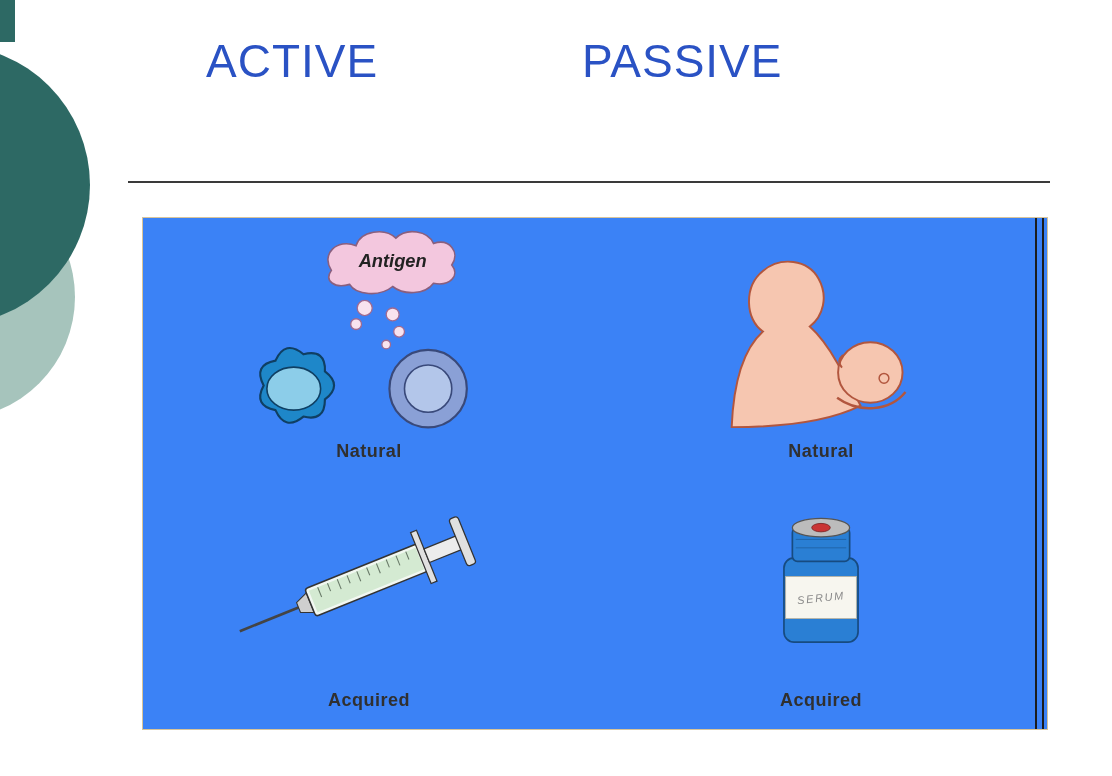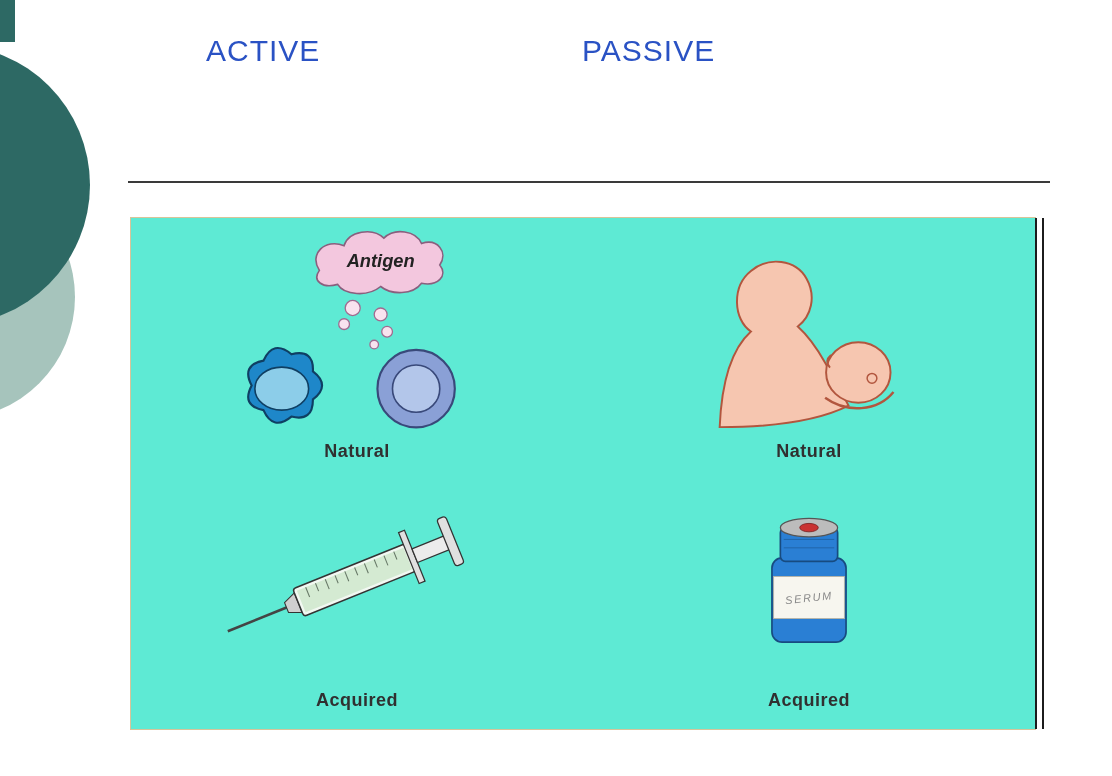--- a/index.html
+++ b/index.html
@@ -7,29 +7,29 @@
   body{
     width:1112px;height:776px;position:relative;overflow:hidden;
     background:#ffffff;font-family:"Liberation Sans",sans-serif;
   }
   
   .decor-bar{position:absolute;left:0;top:0;width:15px;height:42px;background:#2d6964;z-index:3;}
   .circle{position:absolute;border-radius:50%;}
   .circle.light{left:-169px;top:175px;width:244px;height:244px;background:#a6c4bc;z-index:1;}
   .circle.dark{left:-190px;top:45px;width:280px;height:280px;background:#2d6964;z-index:2;}
   
-  .title{position:absolute;top:34px;font-size:30px;color:#2a52c4;letter-spacing:1px;z-index:4;}
+  .title{position:absolute;top:34px;font-size:46px;color:#2a52c4;letter-spacing:1px;z-index:4;}
   #title-active{left:206px;}
   #title-passive{left:582px;}
   
   .divider{position:absolute;left:128px;top:181px;width:922px;height:0;border-top:2px solid #3a3a3a;}
   
   .panel{
-    position:absolute;left:130px;top:217px;width:906px;height:513px;
-    background:#5eead4;border:1px solid #d8c49a;
+    position:absolute;left:142px;top:217px;width:906px;height:513px;
+    background:#3b82f6;border:1px solid #d8c49a;
     display:grid;grid-template-columns:1fr 1fr;grid-template-rows:250px 1fr;z-index:2;
   }
   .edge-lines{
     position:absolute;left:1035px;top:218px;width:9px;height:511px;
     border-left:2px solid #1c1c1c;border-right:2px solid #1c1c1c;z-index:3;
   }
   .cell{display:flex;flex-direction:column;align-items:center;justify-content:flex-end;padding-bottom:6px;}
   .cell.r2{padding-bottom:18px;}
   .art{flex:1;display:flex;align-items:center;justify-content:center;}
   .caption{font-weight:bold;font-size:18px;color:#303030;letter-spacing:.5px;}

